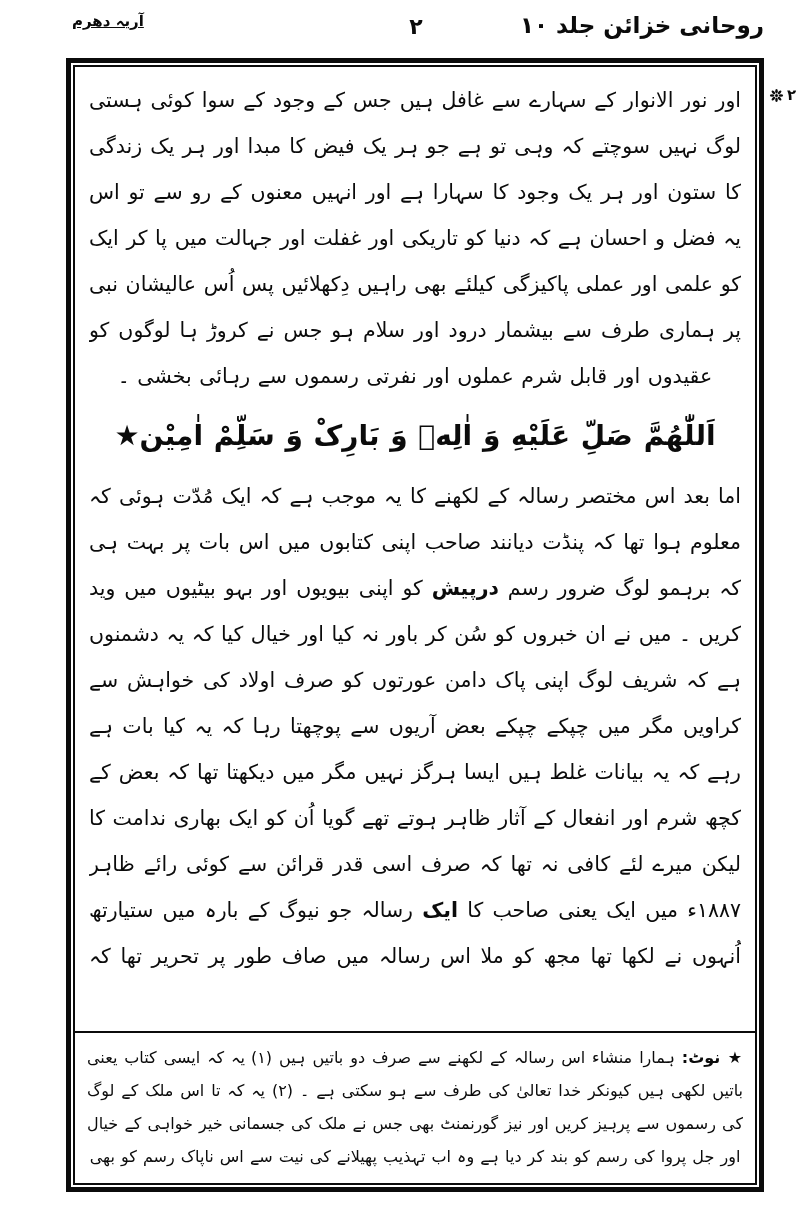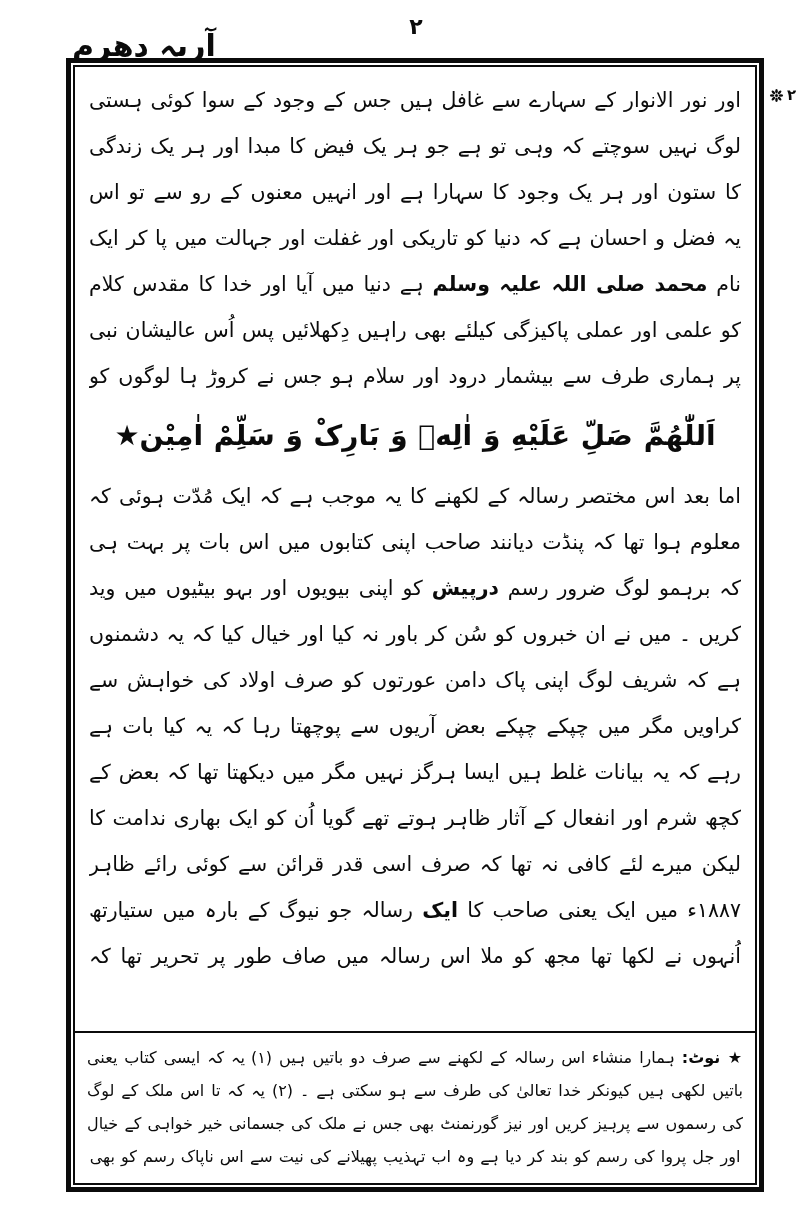--- a/index.html
+++ b/index.html
@@ -11,21 +11,21 @@
     position:relative;width:810px;height:1215px;background:#ffffff;
     color:var(--ink,#0b0b0b);
   }
   
   .header{
     position:absolute;top:4px;left:66px;width:700px;height:50px;
     direction:rtl;font-weight:bold;
   }
   .h-book{position:absolute;right:2px;top:8px;font-size:23px;}
   .h-num{position:absolute;left:50%;top:10px;transform:translateX(-50%);font-size:22px;}
-  .h-section{position:absolute;left:6px;top:24px;font-size:30px;}
+  .h-section{position:absolute;left:6px;top:8px;font-size:15px;text-decoration:underline;}
   
   .margin-note{
     position:absolute;top:86px;right:3px;width:38px;
     display:flex;align-items:center;justify-content:flex-start;gap:3px;
   }
   .margin-note .num{font-size:15px;font-weight:bold;}
   
   .frame{
     position:absolute;left:66px;top:58px;width:698px;height:1134px;
     border:5px solid var(--ink,#0b0b0b);box-sizing:border-box;background:#fff;
@@ -53,20 +53,21 @@
     padding:8px 12px 10px;direction:rtl;
   }
   .footnote .line{height:33px;line-height:33px;font-size:16px;}
 </style>
 </head>
 <body>
 
 <div class="page">
 
   <div class="header">
+    <span class="h-book">روحانی خزائن جلد ۱۰</span>
     <span class="h-num">۲</span>
     <span class="h-section">آریہ دھرم</span>
   </div>
 
   <div class="margin-note">
     <svg width="15" height="15" viewBox="0 0 20 20">
       <g fill="#0b0b0b">
         <circle cx="10" cy="10" r="2"></circle>
         <ellipse cx="10" cy="4.2" rx="1.7" ry="3"></ellipse>
         <ellipse cx="10" cy="15.8" rx="1.7" ry="3"></ellipse>
@@ -81,23 +82,23 @@
     <span class="num">۲</span>
   </div>
 
   <div class="frame">
     <div class="frame-inner">
       <div class="body-text" id="body-lines">
           <div class="line l-justify"><span>اور نور الانوار کے سہارے سے غافل ہیں جس کے وجود کے سوا کوئی ہستی حقیقی نہیں ۔ افسوس کہ یہ</span></div>
           <div class="line l-justify"><span>لوگ نہیں سوچتے کہ وہی تو ہے جو ہر یک فیض کا مبدا اور ہر یک زندگی کا سرچشمہ اور ہر یک قوت</span></div>
           <div class="line l-justify"><span>کا ستون اور ہر یک وجود کا سہارا ہے اور انہیں معنوں کے رو سے تو اس کو خدا ماننا پڑا ہے سو اُسی کا</span></div>
           <div class="line l-justify"><span>یہ فضل و احسان ہے کہ دنیا کو تاریکی اور غفلت اور جہالت میں پا کر ایک نور بھیجا اور وہ نور جس کا</span></div>
-          <div class="line l-justify"><span>نام </span><span class="bold">محمد صلی اللہ علیہ وسلم</span><span> ہے دنیا میں آیا اور خدا کا مقدس کلام </span></div>
           <div class="line l-justify"><span>کو علمی اور عملی پاکیزگی کیلئے بھی راہیں دِکھلائیں پس اُس عالیشان نبی اور اُس کے آل و اصحاب</span></div>
           <div class="line l-justify"><span>پر ہماری طرف سے بیشمار درود اور سلام ہو جس نے کروڑ ہا لوگوں کو تاریکی سے نکالا اور پلید</span></div>
+          <div class="line l-center"><span>عقیدوں اور قابل شرم عملوں اور نفرتی رسموں سے رہائی بخشی ۔</span></div>
           <div class="line l-arabic"><span class="bold">اَللّٰهُمَّ صَلِّ عَلَيْهِ وَ اٰلِهٖ وَ بَارِکْ وَ سَلِّمْ اٰمِيْن★</span></div>
           <div class="line l-justify"><span>اما بعد اس مختصر رسالہ کے لکھنے کا یہ موجب ہے کہ ایک مُدّت ہوئی کہ مجھے بعض لوگوں کی زبانی</span></div>
           <div class="line l-justify"><span>معلوم ہوا تھا کہ پنڈت دیانند صاحب اپنی کتابوں میں اس بات پر بہت ہی زور دے رہے ہیں</span></div>
           <div class="line l-justify"><span>کہ برہمو لوگ ضرور رسم </span><span class="bold">درپیش</span><span> کو اپنی بیویوں اور بہو بیٹیوں میں وید کی شرائط کے موافق جاری</span></div>
           <div class="line l-justify"><span>کریں ۔ میں نے ان خبروں کو سُن کر باور نہ کیا اور خیال کیا کہ یہ دشمنوں کا افترا ہوگا بھلا یہ کیونکر ممکن</span></div>
           <div class="line l-justify"><span>ہے کہ شریف لوگ اپنی پاک دامن عورتوں کو صرف اولاد کی خواہش سے غیر مردوں سے ہم بستر</span></div>
           <div class="line l-justify"><span>کراویں مگر میں چپکے چپکے بعض آریوں سے پوچھتا رہا کہ یہ کیا بات ہے وہ صاف انکار کرتے</span></div>
           <div class="line l-justify"><span>رہے کہ یہ بیانات غلط ہیں ایسا ہرگز نہیں مگر میں دیکھتا تھا کہ بعض کے چہروں پر انکار کے وقت</span></div>
           <div class="line l-justify"><span>کچھ شرم اور انفعال کے آثار ظاہر ہوتے تھے گویا اُن کو ایک بھاری ندامت کا سامنا درپیش ہے</span></div>
           <div class="line l-justify"><span>لیکن میرے لئے کافی نہ تھا کہ صرف اسی قدر قرائن سے کوئی رائے ظاہر کر سکوں اتنے میں ۱۸۸۶ء یا</span></div>

